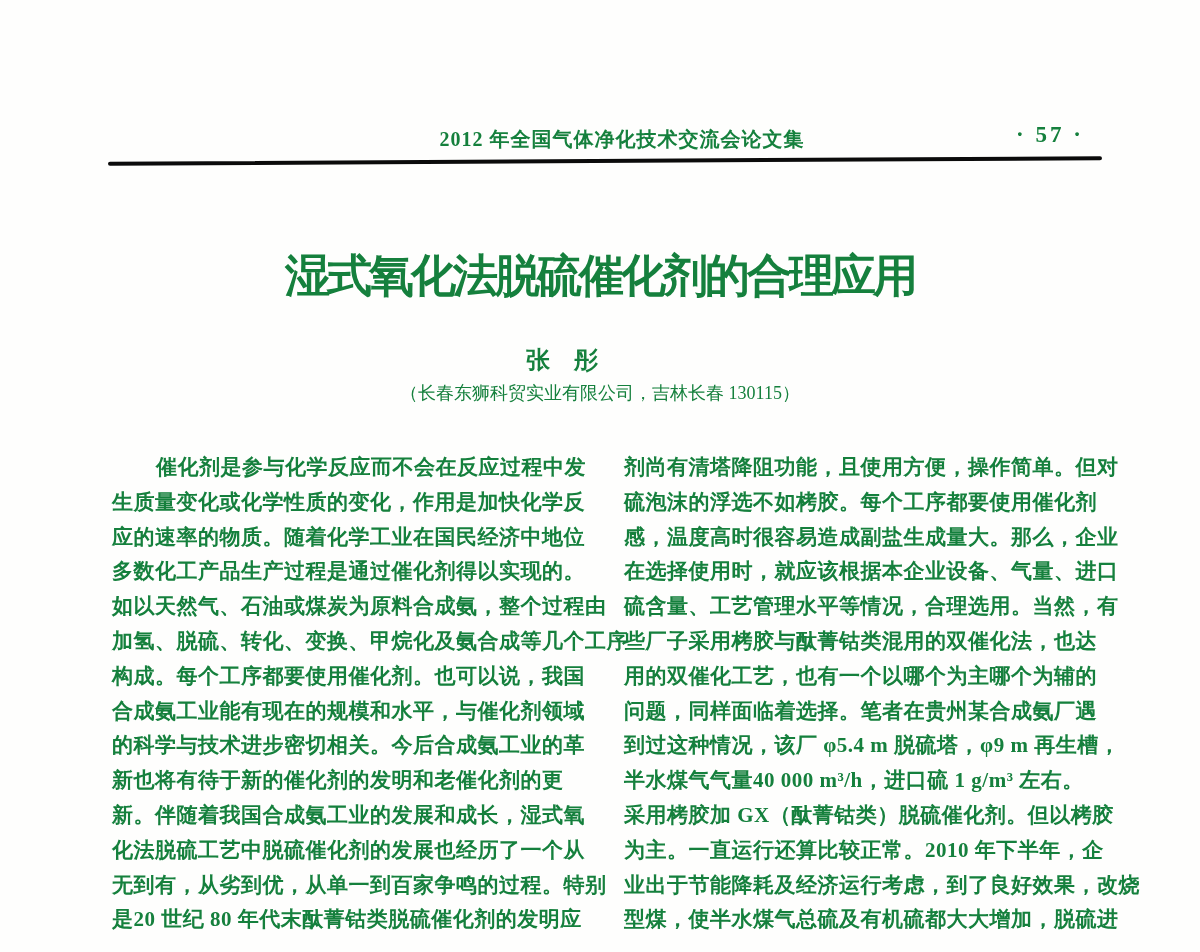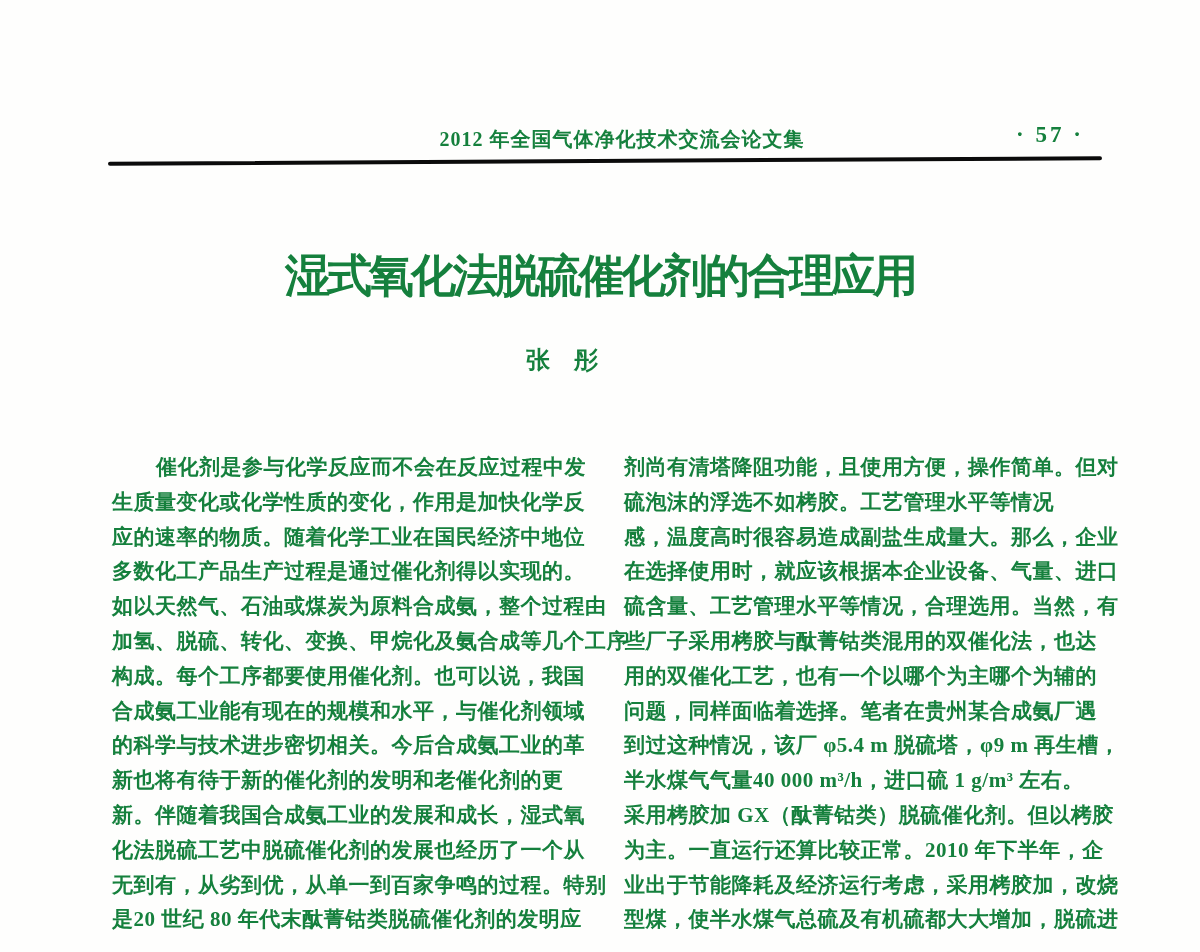--- a/index.html
+++ b/index.html
@@ -107,48 +107,49 @@
   <div class="running-head">2012 年全国气体净化技术交流会论文集</div>
 
   <div class="page-number">· 57 ·</div>
 
   <div class="head-rule"></div>
 
   <div class="article-title">湿式氧化法脱硫催化剂的合理应用</div>
 
   <div class="author-name">张　彤</div>
 
+  <div class="affiliation">（长春东狮科贸实业有限公司，吉林长春 130115）</div>
 
   <div class="col col-left">
     <div class="text-line indent">催化剂是参与化学反应而不会在反应过程中发</div>
     <div class="text-line">生质量变化或化学性质的变化，作用是加快化学反</div>
     <div class="text-line">应的速率的物质。随着化学工业在国民经济中地位</div>
     <div class="text-line">多数化工产品生产过程是通过催化剂得以实现的。</div>
     <div class="text-line">如以天然气、石油或煤炭为原料合成氨，整个过程由</div>
     <div class="text-line">加氢、脱硫、转化、变换、甲烷化及氨合成等几个工序</div>
     <div class="text-line">构成。每个工序都要使用催化剂。也可以说，我国</div>
     <div class="text-line">合成氨工业能有现在的规模和水平，与催化剂领域</div>
     <div class="text-line">的科学与技术进步密切相关。今后合成氨工业的革</div>
     <div class="text-line">新也将有待于新的催化剂的发明和老催化剂的更</div>
     <div class="text-line">新。伴随着我国合成氨工业的发展和成长，湿式氧</div>
     <div class="text-line">化法脱硫工艺中脱硫催化剂的发展也经历了一个从</div>
     <div class="text-line">无到有，从劣到优，从单一到百家争鸣的过程。特别</div>
     <div class="text-line">是20 世纪 80 年代末酞菁钴类脱硫催化剂的发明应</div>
   </div>
 
   <div class="col col-right">
     <div class="text-line">剂尚有清塔降阻功能，且使用方便，操作简单。但对</div>
-    <div class="text-line">硫泡沫的浮选不如栲胶。工艺管理水平等情况</div>
+    <div class="text-line">硫泡沫的浮选不如栲胶。每个工序都要使用催化剂</div>
     <div class="text-line">感，温度高时很容易造成副盐生成量大。那么，企业</div>
     <div class="text-line">在选择使用时，就应该根据本企业设备、气量、进口</div>
     <div class="text-line">硫含量、工艺管理水平等情况，合理选用。当然，有</div>
     <div class="text-line">些厂子采用栲胶与酞菁钴类混用的双催化法，也达</div>
     <div class="text-line">用的双催化工艺，也有一个以哪个为主哪个为辅的</div>
     <div class="text-line">问题，同样面临着选择。笔者在贵州某合成氨厂遇</div>
     <div class="text-line">到过这种情况，该厂 φ5.4 m 脱硫塔，φ9 m 再生槽，</div>
     <div class="text-line">半水煤气气量40 000 m³/h，进口硫 1 g/m³ 左右。</div>
     <div class="text-line">采用栲胶加 GX（酞菁钴类）脱硫催化剂。但以栲胶</div>
     <div class="text-line">为主。一直运行还算比较正常。2010 年下半年，企</div>
-    <div class="text-line">业出于节能降耗及经济运行考虑，采用栲胶加，改烧</div>
+    <div class="text-line">业出于节能降耗及经济运行考虑，到了良好效果，改烧</div>
     <div class="text-line">型煤，使半水煤气总硫及有机硫都大大增加，脱硫进</div>
   </div>
 
 </div>
 
 </body></html>

